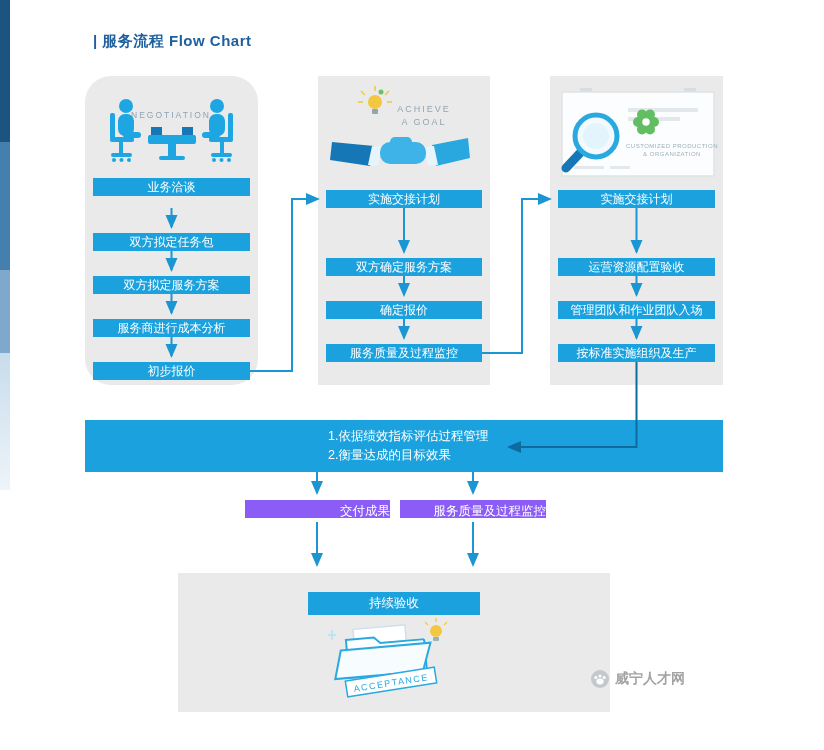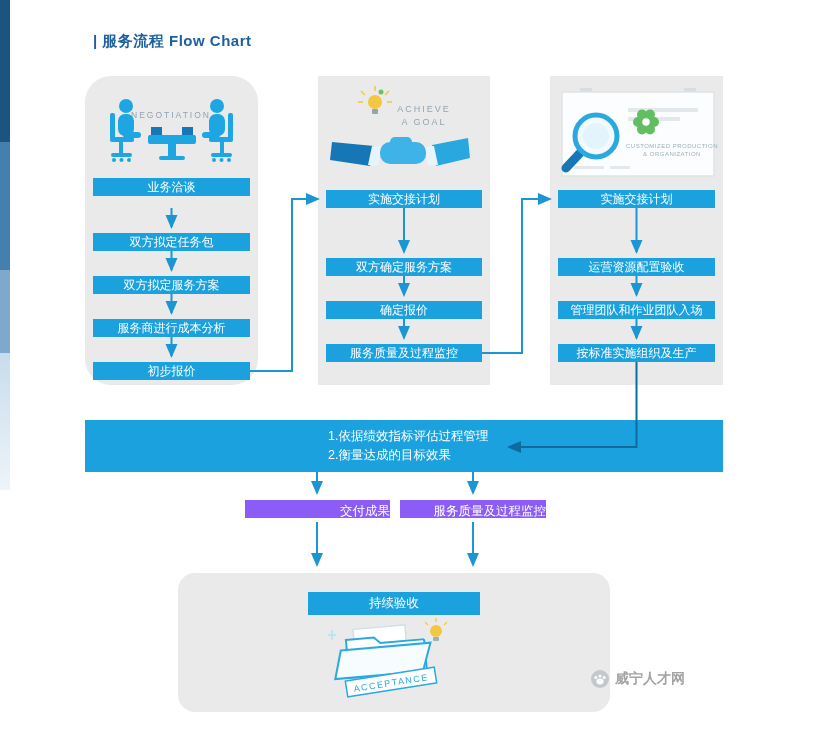--- a/index.html
+++ b/index.html
@@ -13,21 +13,21 @@
   .col1{left:85px;width:173px;border-radius:26px;}
   .col2{left:318px;width:172px;text-decoration:underline;}
   .col3{left:550px;width:173px;}
   .illus{position:absolute;left:0;top:4px;}
   .step{position:absolute;left:8px;right:8px;height:18px;background:#1ba2de;color:#fff;
         font-size:12px;line-height:18px;text-align:center;white-space:nowrap;overflow:hidden;}
   .banner{position:absolute;left:85px;top:420px;width:638px;height:52px;background:#1ba2de;}
   .banner-text{position:absolute;left:243px;top:7px;color:#fff;font-size:12.5px;line-height:19px;}
   .out-box{position:absolute;top:500px;height:18px;background:#8b5cf6;color:#fff;
            font-size:12.5px;line-height:22px;text-align:right;}
-  .bottom-panel{position:absolute;left:178px;top:573px;width:432px;height:139px;background:#eaeaea;border-radius:17px;}
+  .bottom-panel{position:absolute;left:178px;top:573px;width:432px;height:139px;background:#eaeaea;}
   .accept-box{position:absolute;left:130px;top:19px;width:172px;height:23px;background:#1ba2de;
               color:#fff;font-size:12.5px;line-height:23px;text-align:center;}
   .folder-wrap{position:absolute;left:140px;top:39px;}
   .connectors{position:absolute;left:0;top:0;pointer-events:none;z-index:4;}
   .watermark{position:absolute;left:590px;top:669px;display:flex;align-items:center;gap:5px;
              color:#a3a3a3;font-size:14px;z-index:5;font-weight:bold;}
 </style>
 </head>
 <body>
 

